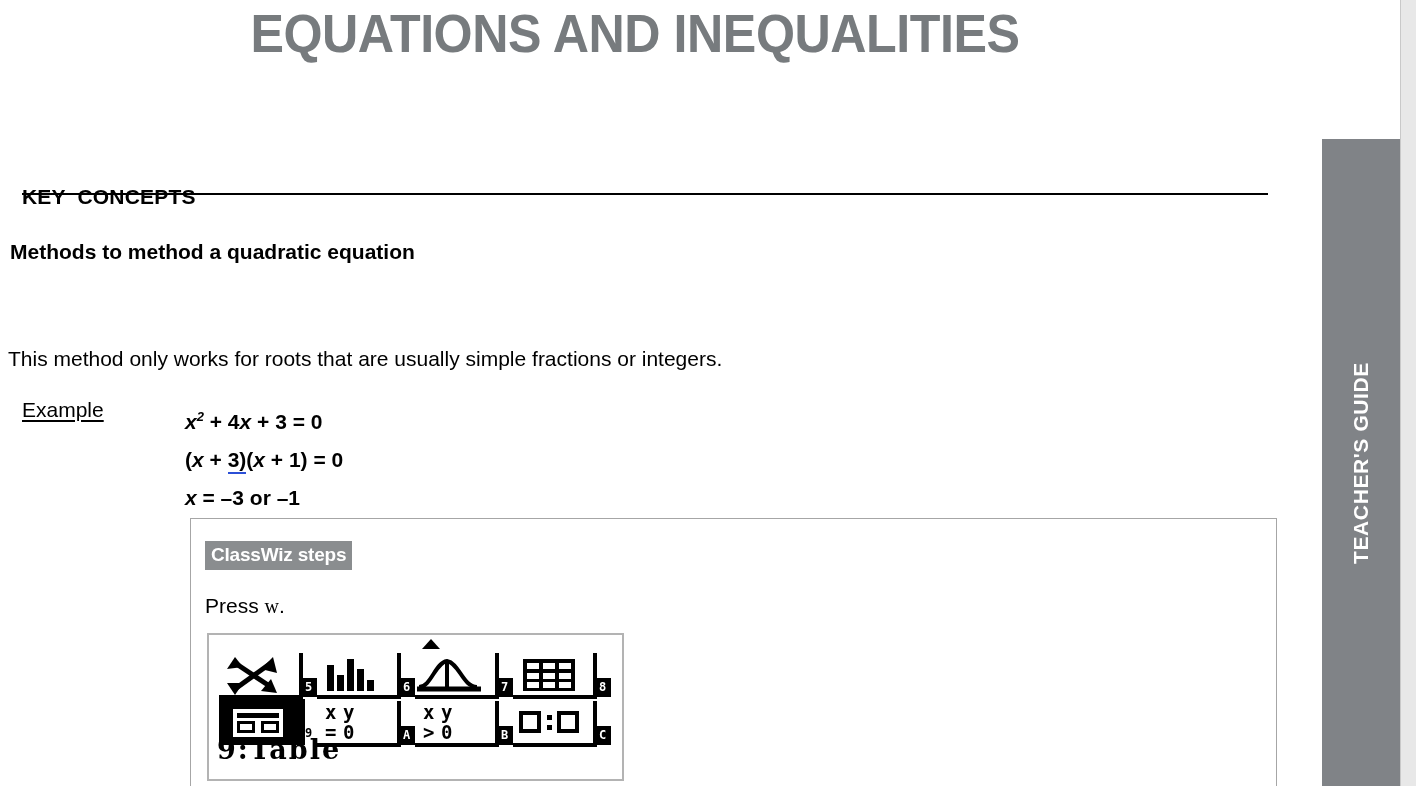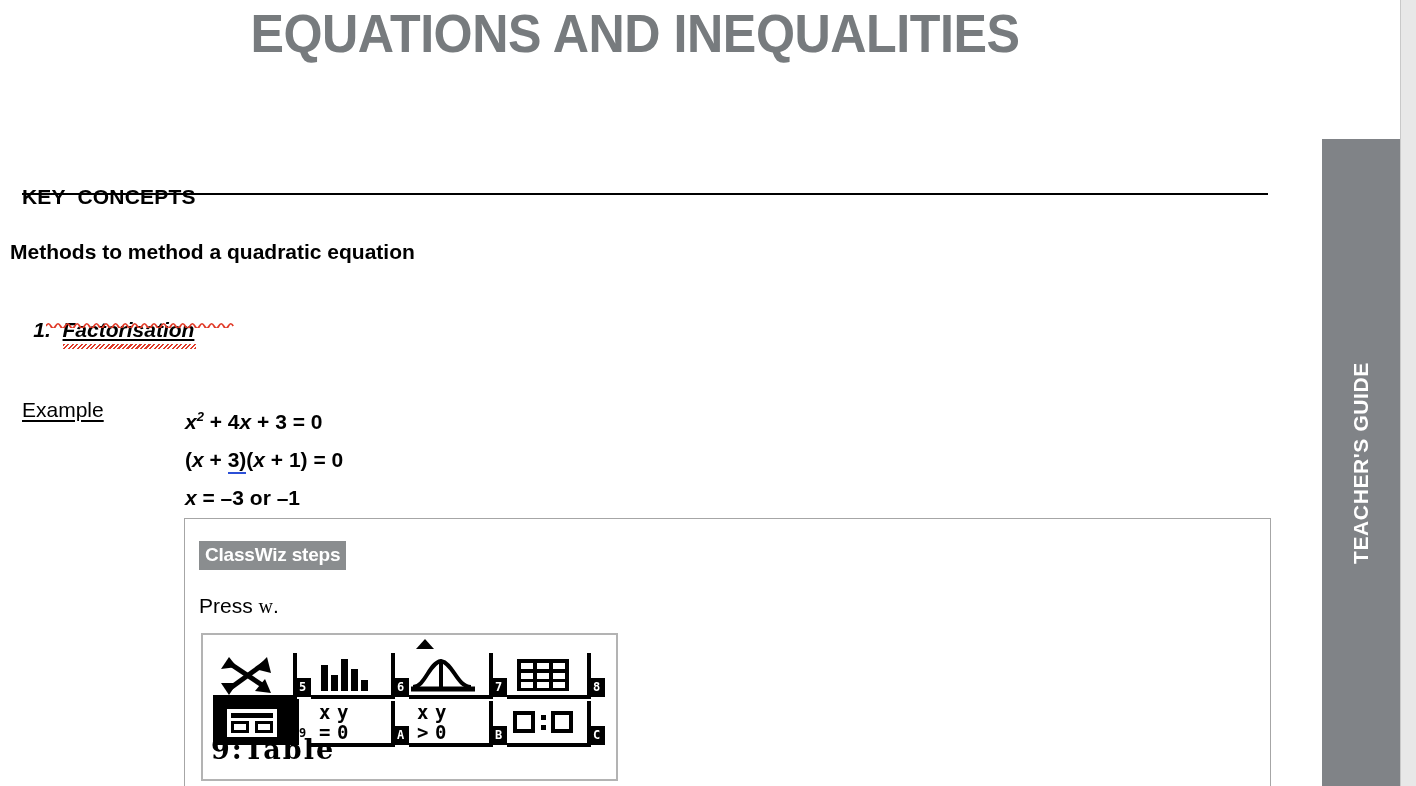--- a/index.html
+++ b/index.html
@@ -142,21 +142,21 @@
   
   .grammar {
     border-bottom: 2px double #2b4fd6;
     padding-bottom: 1px;
     text-decoration: none;
   }
 
   
   #classwiz-box {
     position: absolute;
-    left: 184px; top: 518px;
+    left: 190px; top: 518px;
     width: 1087px;
     height: 268px;
     border: 1px solid #a6a6a6;
     border-bottom: none;
     box-sizing: border-box;
     background: #ffffff;
   }
   #classwiz-badge {
     position: absolute;
     left: 14px; top: 22px;
@@ -292,27 +292,22 @@
 
 <div id="page">
 
   <div id="doc-title">EQUATIONS AND INEQUALITIES</div>
 
   <div id="key-concepts">KEY  CONCEPTS</div>
   <div id="key-concepts-rule"></div>
 
   <div id="methods-heading">Methods to method a quadratic equation</div>
 
-  <div id="method-1">
-    <span class="num">1.  </span><span class="term">Factorisation</span>
-    <svg class="squiggle" viewBox="0 0 188 7" preserveAspectRatio="none">
-      <path d="M0 5 Q2.4 0.5 4.8 5 T9.6 5 T14.4 5 T19.2 5 T24 5 T28.8 5 T33.6 5 T38.4 5 T43.2 5 T48 5 T52.8 5 T57.6 5 T62.4 5 T67.2 5 T72 5 T76.8 5 T81.6 5 T86.4 5 T91.2 5 T96 5 T100.8 5 T105.6 5 T110.4 5 T115.2 5 T120 5 T124.8 5 T129.6 5 T134.4 5 T139.2 5 T144 5 T148.8 5 T153.6 5 T158.4 5 T163.2 5 T168 5 T172.8 5 T177.6 5 T182.4 5 T187.2 5" fill="none" stroke="#e03a28" stroke-width="1.7"></path>
-    </svg>
-  </div>
-
+
+  <div id="intro-paragraph">This method only works for roots that are usually simple fractions or integers.</div>
 
   <div id="example-label">Example</div>
 
   <div id="example-lines">
     <div class="eq-line"><span class="var">x</span><span class="sup">2</span><span> + 4</span><span class="var">x</span><span> + 3 = 0</span></div>
 
     <div class="eq-line"><span>(</span><span class="var">x</span><span> + </span><span class="grammar">3)</span><span>(</span><span class="var">x</span><span> + 1) = 0</span></div>
 
     <div class="eq-line"><span class="var">x</span><span> = –3 or –1</span></div>
   </div>

